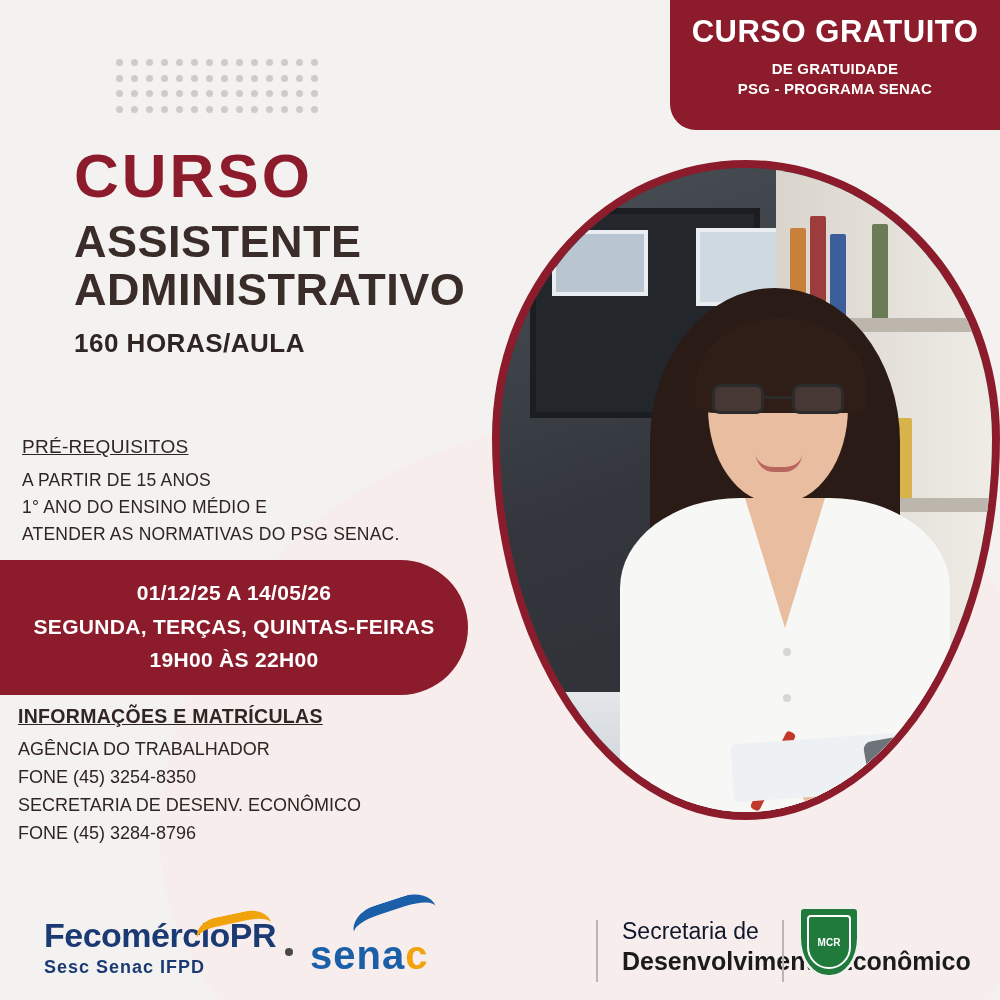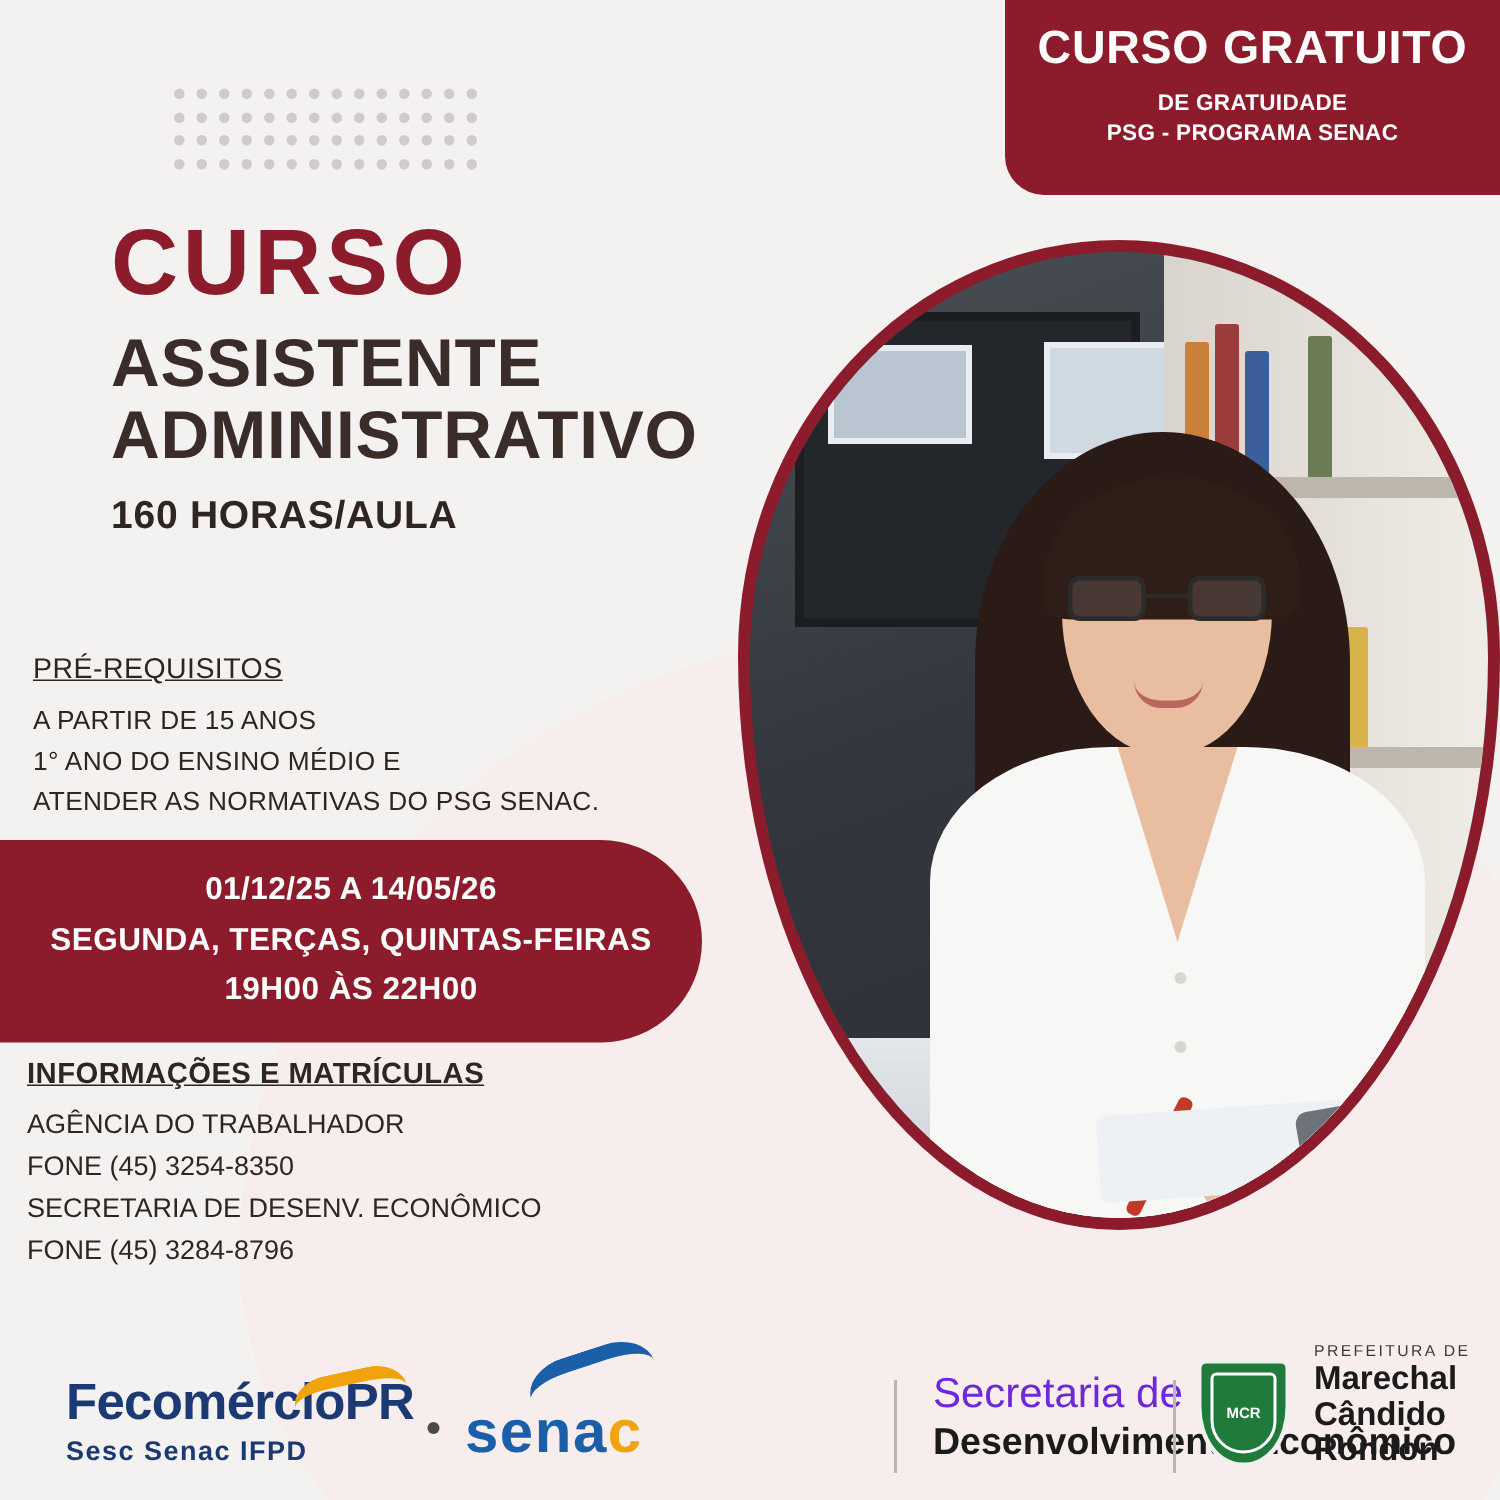--- a/index.html
+++ b/index.html
@@ -191,21 +191,21 @@
   .logo-senac .word{font-size:40px;font-weight:bold;color:#1b5fa8;letter-spacing:1px;}
   .logo-senac .word .c{color:#f0a30a;}
   .senac-swoosh{
     position:absolute;left:352px;bottom:60px;width:86px;height:40px;
     border-top:10px solid #1b5fa8;border-radius:60% / 90%;transform:rotate(-18deg);
   }
   .divider{
     position:absolute;bottom:18px;width:2px;height:62px;background:#b9b6b4;
   }
   .sec-dev{position:absolute;left:622px;bottom:24px;text-align:left;}
-  .sec-dev .l1{font-size:28px;color:#6d28d9;}
+  .sec-dev .l1{font-size:23px;color:#0f172a;}
   .sec-dev .l2{font-size:25px;color:#1b1b1b;font-weight:bold;margin-top:2px;}
   .crest{
     position:absolute;left:798px;bottom:22px;width:62px;height:72px;
     background:#1f7a3c;border-radius:6px 6px 30px 30px / 6px 6px 40px 40px;
     border:3px solid #f2f0ef;
     display:flex;align-items:center;justify-content:center;
   }
   .crest .inner{
     width:44px;height:54px;border:2px solid #fff;border-radius:4px 4px 22px 22px;
     display:flex;align-items:center;justify-content:center;color:#fff;font-size:10px;font-weight:bold;text-align:right;line-height:1.1;
@@ -391,19 +391,13 @@
     <div class="l1">Secretaria de</div>
     <div class="l2">Desenvolvimento Econômico</div>
   </div>
 
   <div class="divider" style="left:782px;"></div>
 
   <div class="crest">
     <div class="inner">MCR</div>
   </div>
 
-  <div class="pref">
-    <div class="p1">PREFEITURA DE</div>
-    <div class="p2">Marechal</div>
-    <div class="p2">Cândido</div>
-    <div class="p2">Rondon</div>
-  </div>
 </div>
 
 </body></html>

